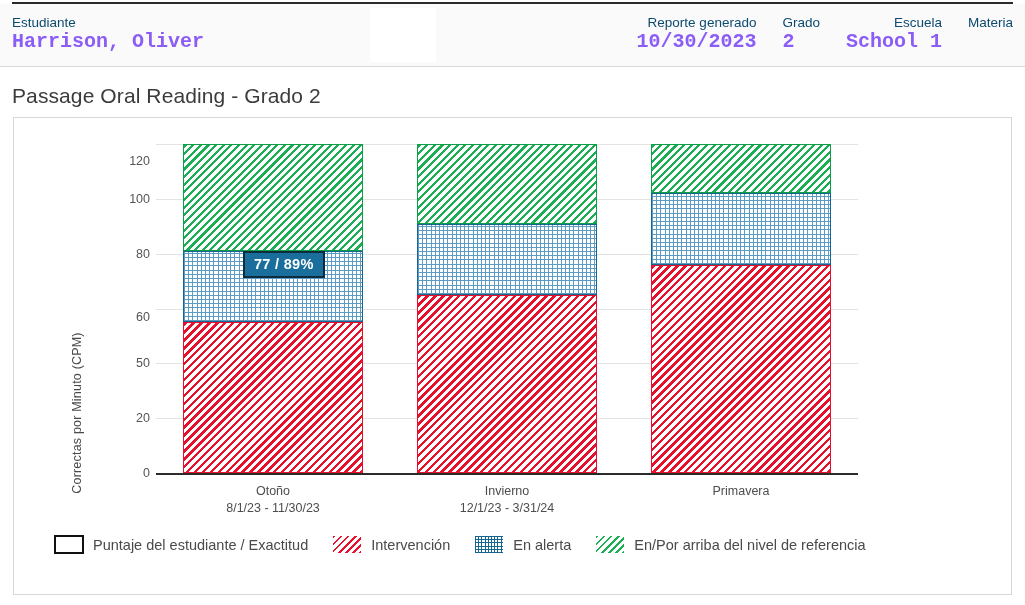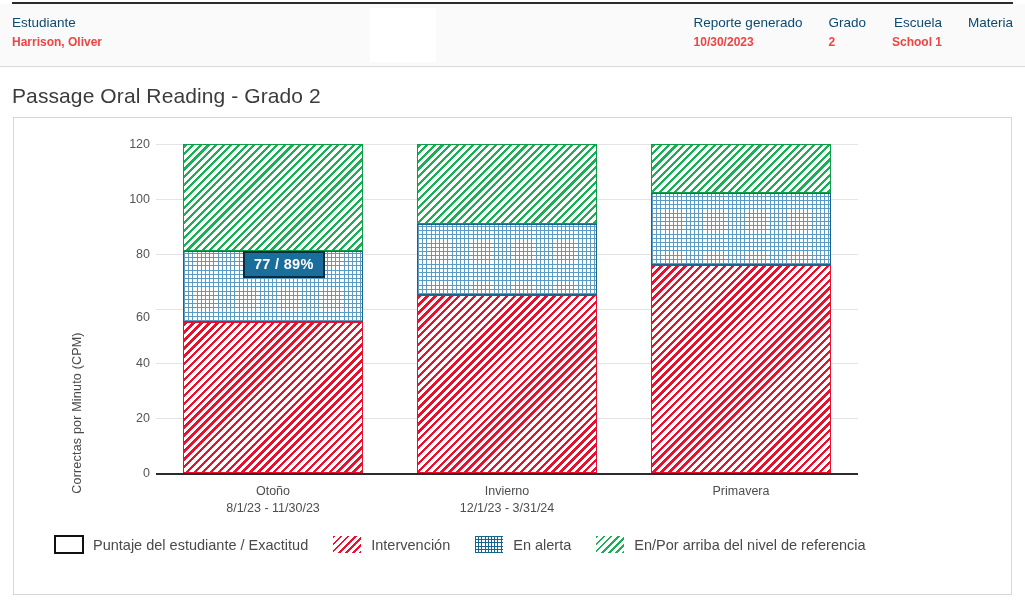--- a/index.html
+++ b/index.html
@@ -12,21 +12,21 @@
   }
   #page { position: relative; width: 1025px; height: 605px; background:#fff; }
 
   
   .hdr-rule-top { position:absolute; left:12px; top:2px; width:1001px; height:2px; background:#2b2b2b; }
   .hdr { position:absolute; left:0; top:4px; width:1025px; height:62px;
          background:#fafafa; }
   .hdr-inner { position:relative; width:1025px; height:62px; }
   .hdr-left { position:absolute; left:12px; top:10px; }
   .hdr-lbl { font-size:13.5px; color:#0c4a6e; line-height:17px; white-space:nowrap; }
-  .hdr-val { font-size:12px; color:#ef4444; font-weight:bold; line-height:22px; white-space:nowrap; }
+  .hdr-val { font-size:20px; color:#8b5cf6; font-weight:bold; line-height:22px; white-space:nowrap;font-family:Liberation Mono, monospace; }
   .hdr-blank { position:absolute; left:370px; top:4px; width:66px; height:54px; background:#ffffff; }
   .hdr-cols { position:absolute; right:12px; top:10px; display:flex; align-items:flex-start; }
   .hdr-col { text-align:right; margin-left:26px; }
   .hdr-col .hdr-lbl { text-align:right; }
   .hdr-col .hdr-val { text-align:left; }
   .hdr-rule-bot { position:absolute; left:0; top:66px; width:1025px; height:1px; background:#d9d9d9; }
 
   
   .page-title { position:absolute; left:12px; top:84px; font-size:21px; color:#3b3b3b;
                 font-weight:normal; letter-spacing:0.1px; }
@@ -146,25 +146,25 @@
   <div class="card">
     <div class="chart-wrap">
 
       <div class="ylabel">
         <span class="ylabel-inner">Correctas por Minuto (CPM)</span>
       </div>
 
       <div class="axisLeftTicks" id="yticks">
           <div class="ytick" style="top: 329px;">0</div>
           <div class="ytick" style="top: 274.167px;">20</div>
-          <div class="ytick" style="top: 219.333px;">40</div>
+          <div class="ytick" style="top: 219.333px;">50</div>
           <div class="ytick" style="top: 173px;">60</div>
           <div class="ytick" style="top: 109.667px;">80</div>
           <div class="ytick" style="top: 54.8333px;">100</div>
-          <div class="ytick" style="top: 0px;">120</div>
+          <div class="ytick" style="top: 17px;">120</div>
         </div>
 
       <div class="plot" id="plot">
           <div class="gridline base" style="top: 329px;"></div>
           <div class="gridline" style="top: 274.167px;"></div>
           <div class="gridline" style="top: 219.333px;"></div>
           <div class="gridline" style="top: 164.5px;"></div>
           <div class="gridline" style="top: 109.667px;"></div>
           <div class="gridline" style="top: 54.8333px;"></div>
           <div class="gridline" style="top: 0px;"></div>

